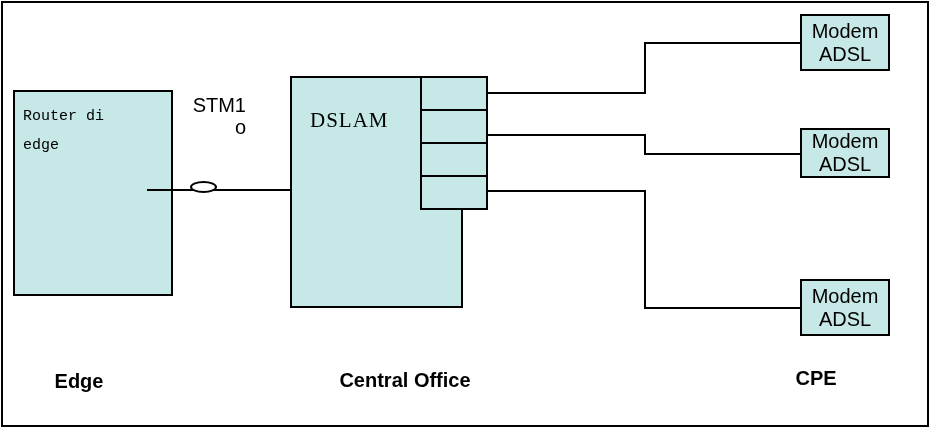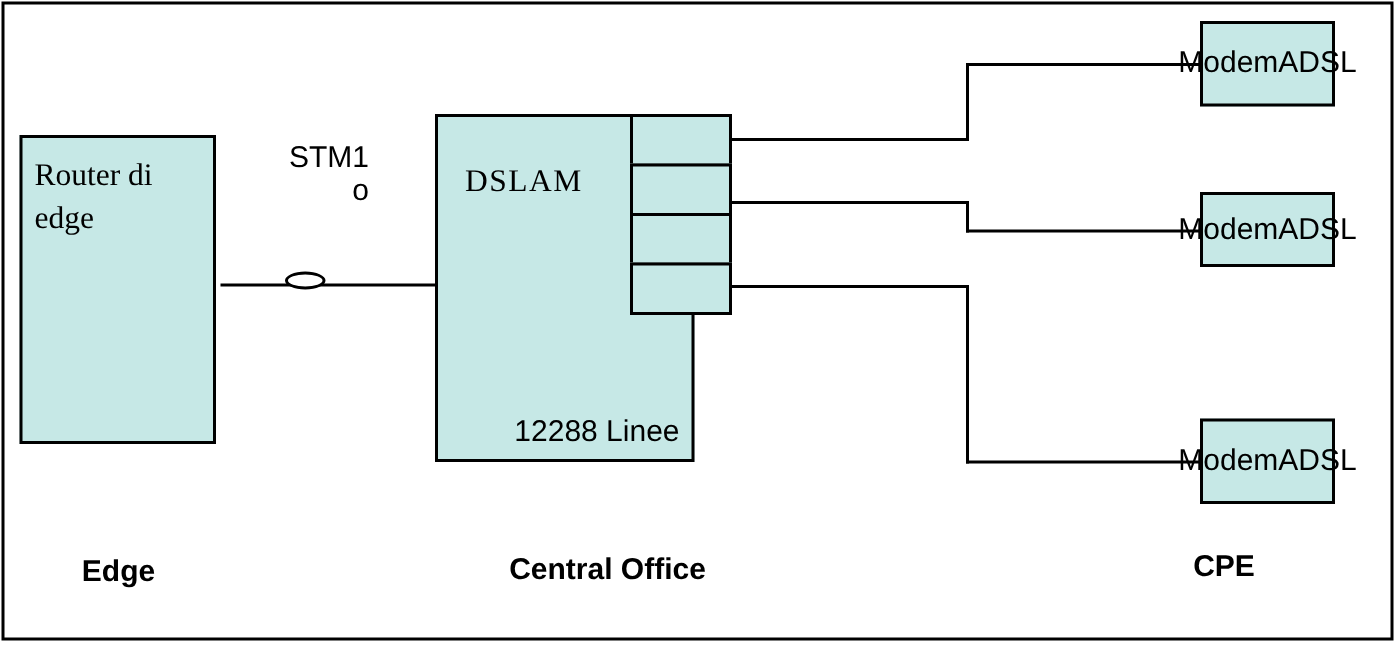--- a/index.html
+++ b/index.html
@@ -21,23 +21,23 @@
     border: 2px solid #000;
   }
 
   .node {
     position: absolute;
     background: #c6e8e6;
     border: 2px solid #000;
   }
 
   .router-box {
-    left: 13px; top: 90px; width: 131px; height: 206px;
-    font-family: Liberation Serif, serif;
-    font-size: 21px; line-height: 29px;
+    left: 13px; top: 90px; width: 160px; height: 206px;
+    font-family: Liberation Mono, monospace;
+    font-size: 15px; line-height: 29px;
     padding: 10px 8px;
   }
 
   .dslam-box { left: 290px; top: 76px; width: 173px; height: 232px; }
   .dslam-label {
     position: absolute; left: 18px; top: 30px;
     font-family: "Liberation Serif", serif;
     font-size: 21px; letter-spacing: 1px;
   }
   .dslam-capacity {
@@ -47,21 +47,21 @@
 
   .port-box {
     position: absolute;
     left: 420px; width: 68px; height: 35px;
     background: #c6e8e6;
     border: 2px solid #000;
   }
 
   .modem-box {
     width: 90px;
-    display: flex; 
+    display: flex; flex-direction: column;
     align-items: center; justify-content: center;
     font-size: 20px; line-height: 23px;
     text-align: center;
   }
   .modem-1 { left: 800px; top: 14px;  height: 57px; }
   .modem-2 { left: 800px; top: 128px; height: 50px; }
   .modem-3 { left: 800px; top: 279px; height: 57px; }
 
   .wire { position: absolute; background: #000; }
 
@@ -105,21 +105,20 @@
   <div class="link-label">
     <div>STM1</div>
     <div>o</div>
   </div>
 
   <div class="wire" style="left:147px; top:189px; width:145px; height:2px;"></div>
   <div class="fiber-ellipse"></div>
 
   <div class="node dslam-box">
     <span class="dslam-label">DSLAM</span>
-    <span class="dslam-capacity">12288 Linee</span>
   </div>
 
   <div class="port-box" style="top:76px;"></div>
   <div class="port-box" style="top:109px;"></div>
   <div class="port-box" style="top:142px;"></div>
   <div class="port-box" style="top:175px;"></div>
 
   <div class="wire" style="left:486px; top:92px;  width:160px; height:2px;"></div>
   <div class="wire" style="left:644px; top:42px;  width:2px;  height:52px;"></div>
   <div class="wire" style="left:644px; top:42px;  width:156px; height:2px;"></div>

